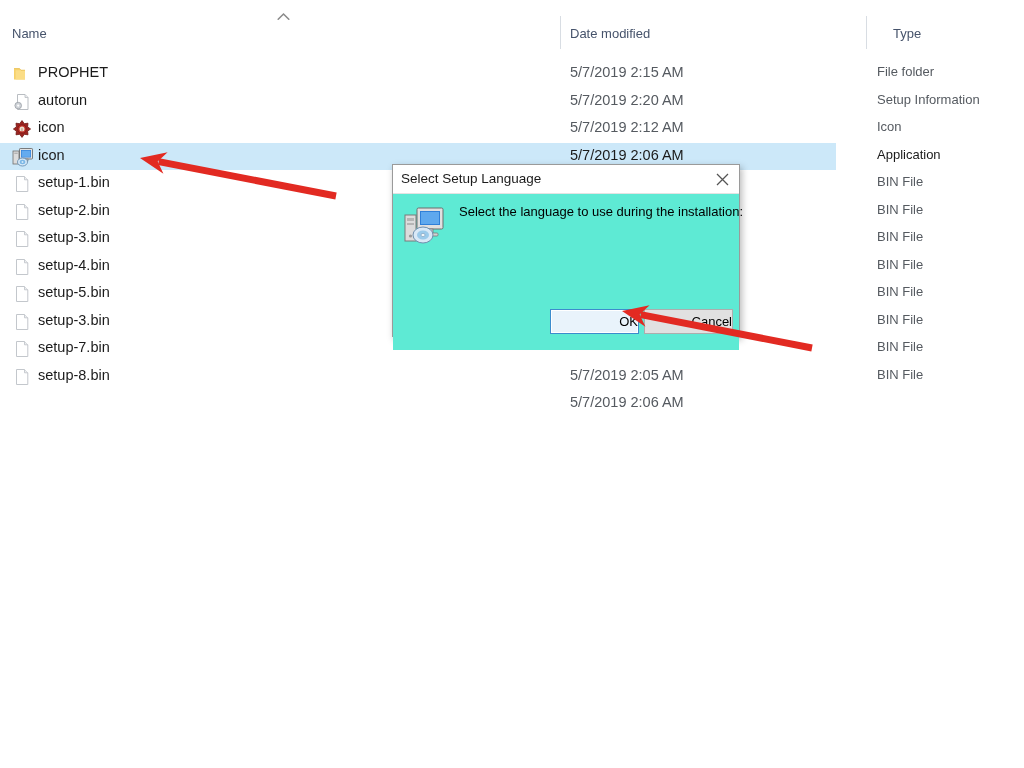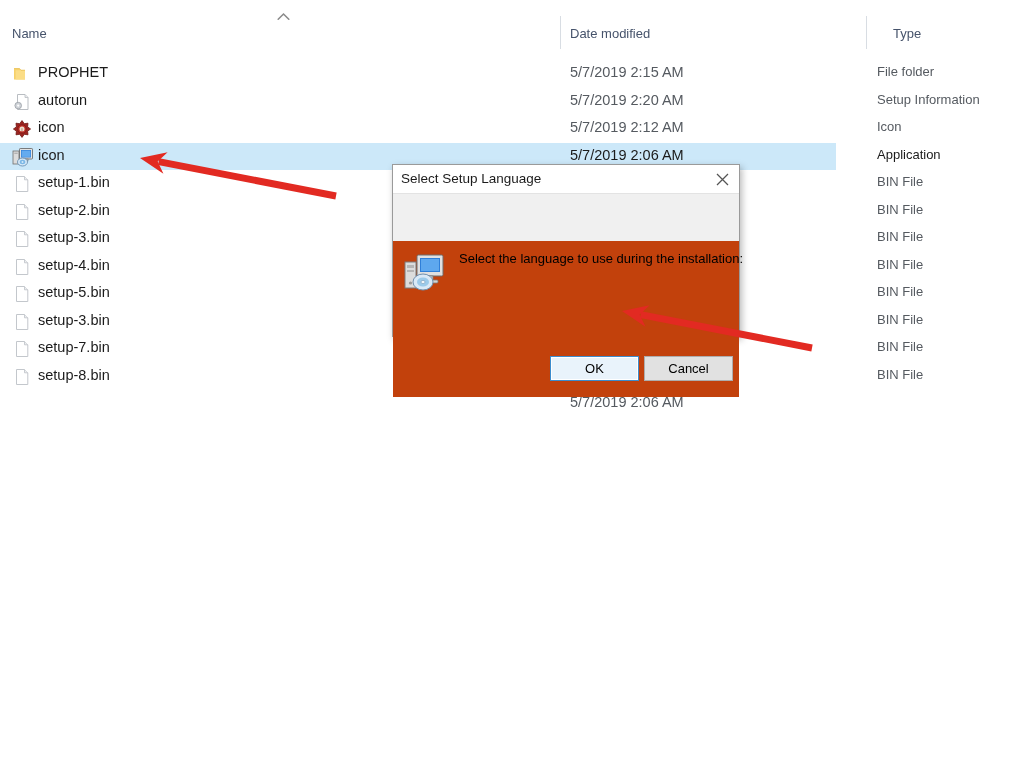--- a/index.html
+++ b/index.html
@@ -153,22 +153,21 @@
     cursor: default;
   }
   .dialog-close svg { display: block; margin: 4px auto; }
 
   .dialog-body {
     position: absolute;
     left: 0;
     top: 29px;
     width: 100%;
     height: 156px;
-    background: #c2410c;
-    margin-top: 47px;
+    background: #5eead4;
   }
 
   .dialog-icon {
     position: absolute;
     left: 9px;
     top: 9px;
     width: 44px;
     height: 44px;
   }
 
@@ -208,21 +207,21 @@
   }
 
   
   .dlg-btn {
     position: absolute;
     height: 25px;
     width: 89px;
     box-sizing: border-box;
     font-size: 13px;
     color: #000000;
-    text-align: center;
+    text-align: right;
     line-height: 23px;
     background: #e1e1e1;
     border: 1px solid #adadad;
     cursor: default;
   }
   .dlg-btn.ok {
     left: 157px;
     top: 115px;
     background: #e9f3fb;
     border: 1px solid #3c8ccd;

